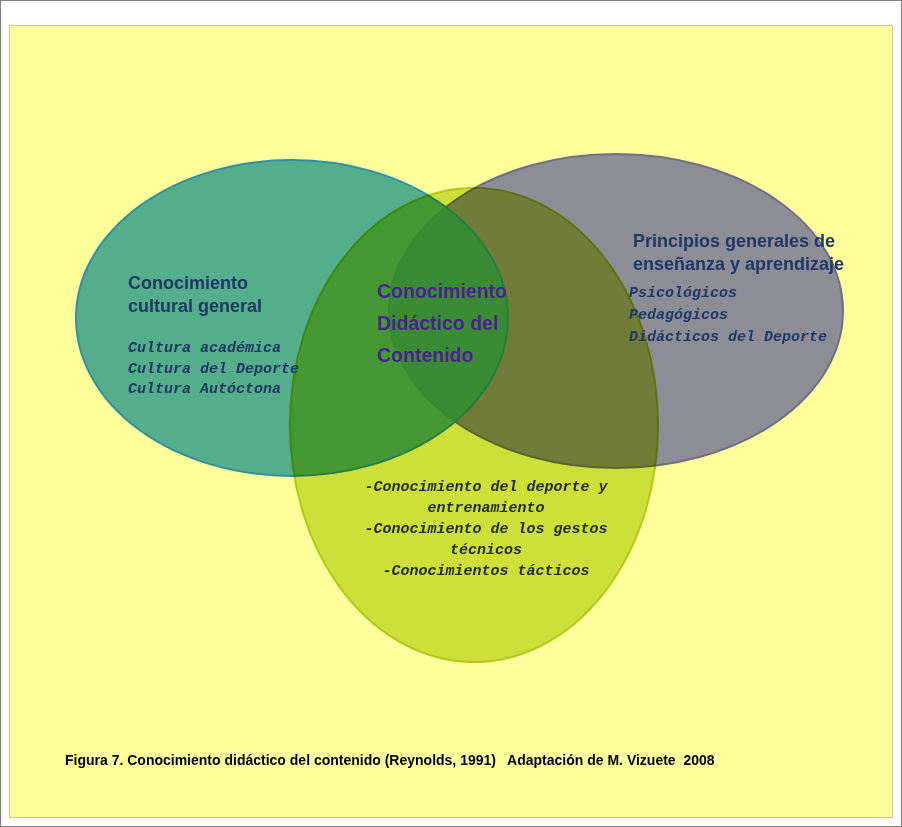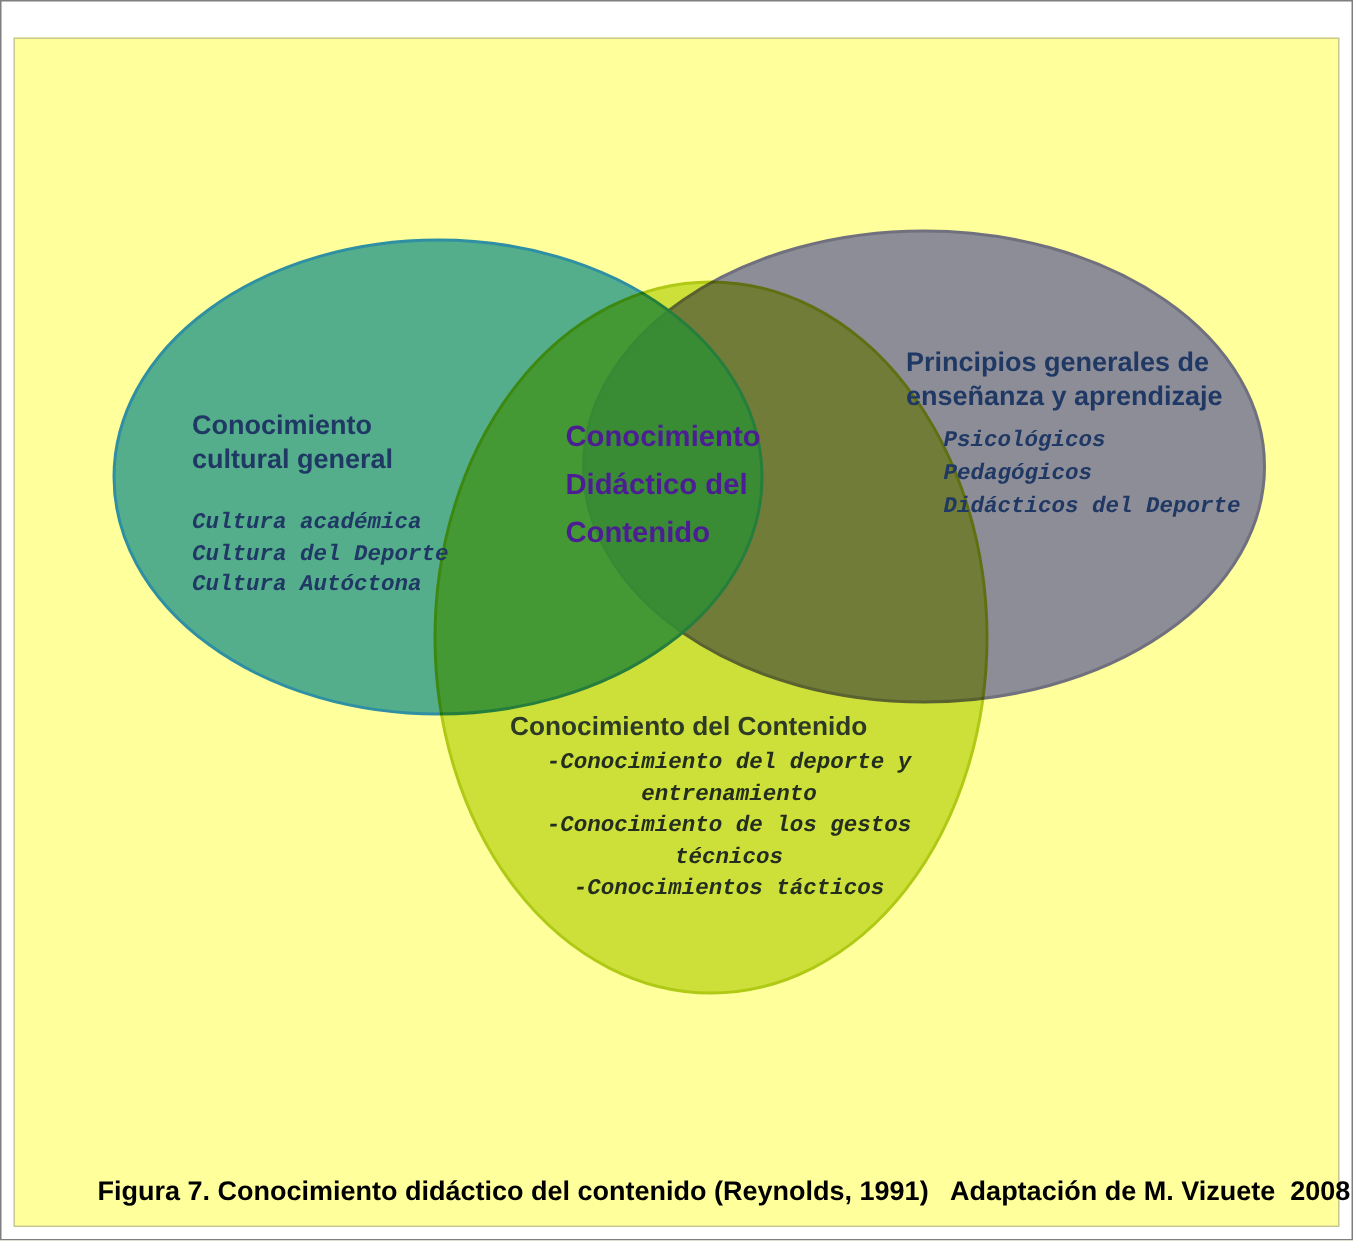--- a/index.html
+++ b/index.html
@@ -41,31 +41,31 @@
   .left-label { left: 127px; top: 271px; width: 172px; }
   .left-label .title { font-size: 18px; line-height: 1.25; }
   .left-label .items { font-size: 15px; line-height: 1.38; margin-top: 22px; }
 
   .center-label {
     left: 376px; top: 274px; width: 160px;
     color: #4c1d95; font-size: 19.5px; font-weight: bold; line-height: 1.65;
   }
 
   .right-label { left: 603px; top: 229px; width: 242px; }
-  .right-label .title { font-size: 18px; line-height: 1.28; }
+  .right-label .title { font-size: 18px; line-height: 1.28; margin-left: 29px; }
   .right-label .items { font-size: 15px; line-height: 1.45; margin-top: 7px; padding-left: 25px; }
 
   .bottom-label { left: 339px; top: 473px; width: 292px; }
   .bottom-label .title { font-size: 17.5px; color: #2C3A26; }
   .bottom-label .items { font-size: 15px; line-height: 1.4; margin-top: 3px; color: #242E1E; text-align: center; }
 
   .caption {
     position: absolute;
-    left: 64px; top: 783px;
-    font-size: 18px;
+    left: 64px; top: 751px;
+    font-size: 14px;
     font-weight: bold;
     color: #000000;
     white-space: pre-wrap;
   }
 </style>
 </head>
 <body>
 
 <div class="frame">
 
@@ -93,21 +93,20 @@
   <div class="label right-label">
     <div class="title navy">Principios generales de enseñanza y aprendizaje</div>
     <div class="items navy">
       <div>Psicológicos</div>
       <div>Pedagógicos</div>
       <div>Didácticos del Deporte</div>
     </div>
   </div>
 
   <div class="label bottom-label">
-    <div class="title">Conocimiento del Contenido</div>
     <div class="items">
       <div>-Conocimiento del deporte y entrenamiento</div>
       <div>-Conocimiento de los gestos técnicos</div>
       <div>-Conocimientos tácticos</div>
     </div>
   </div>
 
   <div class="caption">Figura 7. Conocimiento didáctico del contenido (Reynolds, 1991)   Adaptación de M. Vizuete  2008</div>
 
 </div>

